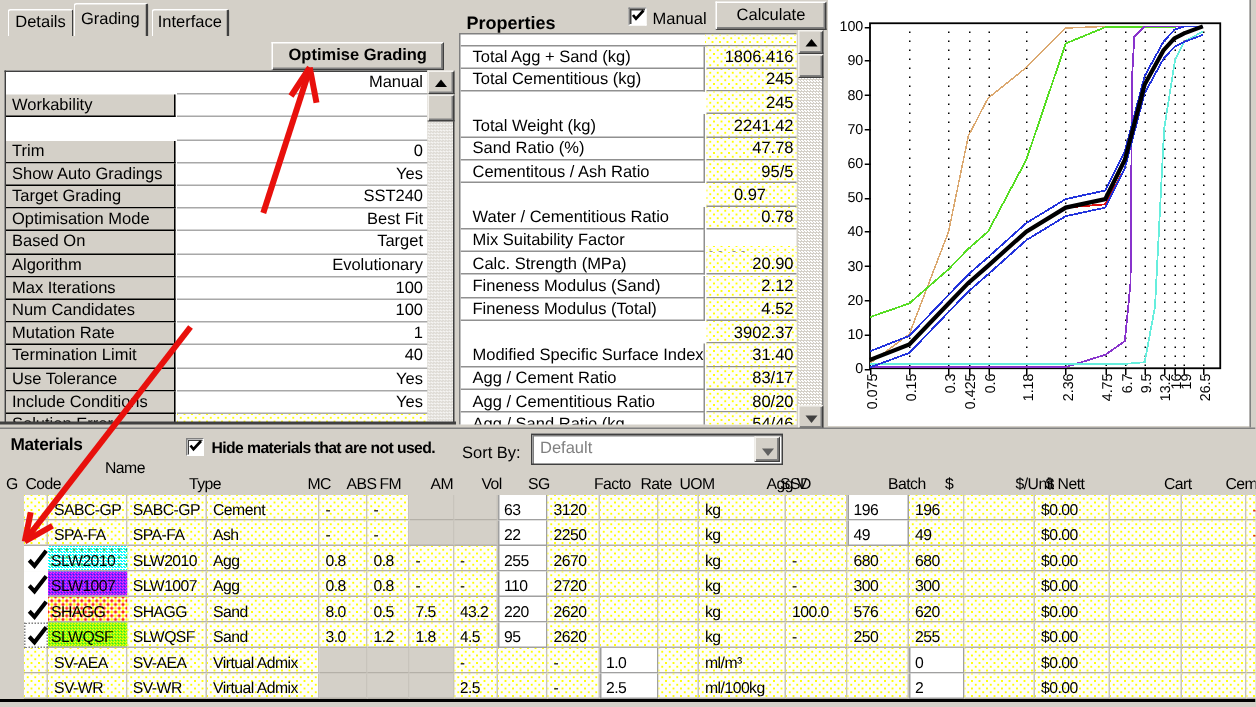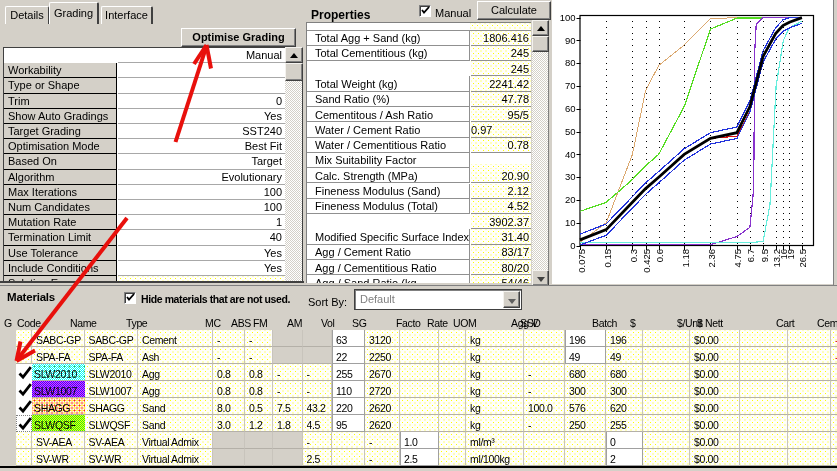--- a/index.html
+++ b/index.html
@@ -13,21 +13,20 @@
 .mt{font-size:10.5px;letter-spacing:-0.35px}
 </style></head><body>
 <div class="abs tab" style="left:5px;top:6px;width:44px;height:18px;line-height:17px;border-right-width:1px">Details</div>
 <div class="abs tab" style="left:49px;top:2px;width:50px;height:22px;line-height:21px;z-index:3">Grading</div>
 <div class="abs tab" style="left:101px;top:6px;width:52px;height:18px;line-height:17px">Interface</div>
 <div class="abs btn" style="left:181px;top:28px;width:115px;height:19px;line-height:16px">Optimise Grading</div>
 <div class="abs" style="left:3px;top:47px;width:282px;height:235px;background:#fff;border-left:1px solid #404040;border-top:1px solid #404040;overflow:hidden">
 <div class="abs" style="left:114px;top:0px;width:168px;height:15.2px;border-bottom:1px solid #a8a8a8;text-align:right;padding:1px 4px 0 0">Manual</div>
 <div class="abs" style="left:0;top:15.2px;width:113px;height:15.2px;background:#d4d0c8;border-bottom:1px solid #000;border-right:1px solid #000;padding:1px 0 0 4px">Workability</div>
 <div class="abs" style="left:114px;top:15.2px;width:168px;height:15.2px;border-bottom:1px solid #a8a8a8;text-align:right;padding:1px 4px 0 0"></div>
-<div class="abs" style="left:0;top:30.4px;width:113px;height:15.2px;background:#d4d0c8;border-bottom:1px solid #000;border-right:1px solid #000;padding:1px 0 0 4px">Type or Shape</div>
 <div class="abs" style="left:114px;top:30.4px;width:168px;height:15.2px;border-bottom:1px solid #a8a8a8;text-align:right;padding:1px 4px 0 0"></div>
 <div class="abs" style="left:0;top:45.599999999999994px;width:113px;height:15.2px;background:#d4d0c8;border-bottom:1px solid #000;border-right:1px solid #000;padding:1px 0 0 4px">Trim</div>
 <div class="abs" style="left:114px;top:45.599999999999994px;width:168px;height:15.2px;border-bottom:1px solid #a8a8a8;text-align:right;padding:1px 4px 0 0">0</div>
 <div class="abs" style="left:0;top:60.8px;width:113px;height:15.2px;background:#d4d0c8;border-bottom:1px solid #000;border-right:1px solid #000;padding:1px 0 0 4px">Show Auto Gradings</div>
 <div class="abs" style="left:114px;top:60.8px;width:168px;height:15.2px;border-bottom:1px solid #a8a8a8;text-align:right;padding:1px 4px 0 0">Yes</div>
 <div class="abs" style="left:0;top:76.0px;width:113px;height:15.2px;background:#d4d0c8;border-bottom:1px solid #000;border-right:1px solid #000;padding:1px 0 0 4px">Target Grading</div>
 <div class="abs" style="left:114px;top:76.0px;width:168px;height:15.2px;border-bottom:1px solid #a8a8a8;text-align:right;padding:1px 4px 0 0">SST240</div>
 <div class="abs" style="left:0;top:91.2px;width:113px;height:15.2px;background:#d4d0c8;border-bottom:1px solid #000;border-right:1px solid #000;padding:1px 0 0 4px">Optimisation Mode</div>
 <div class="abs" style="left:114px;top:91.2px;width:168px;height:15.2px;border-bottom:1px solid #a8a8a8;text-align:right;padding:1px 4px 0 0">Best Fit</div>
 <div class="abs" style="left:0;top:106.4px;width:113px;height:15.2px;background:#d4d0c8;border-bottom:1px solid #000;border-right:1px solid #000;padding:1px 0 0 4px">Based On</div>
@@ -70,22 +69,21 @@
 <div class="abs yd" style="left:164px;top:7.5px;width:61px;height:15.3px;border-bottom:1px solid #909090;text-align:right;padding:1.5px 3px 0 0">1806.416</div>
 <div class="abs" style="left:0;top:22.8px;width:163px;height:15.3px;border-bottom:1px solid #909090;border-right:1px solid #909090;padding:1.5px 0 0 8px;white-space:nowrap;overflow:hidden">Total Cementitious (kg)</div>
 <div class="abs yd" style="left:164px;top:22.8px;width:61px;height:15.3px;border-bottom:1px solid #909090;text-align:right;padding:1.5px 3px 0 0">245</div>
 <div class="abs yd" style="left:164px;top:38.1px;width:61px;height:15.3px;border-bottom:1px solid #909090;text-align:right;padding:1.5px 3px 0 0">245</div>
 <div class="abs" style="left:0;top:53.400000000000006px;width:163px;height:15.3px;border-bottom:1px solid #909090;border-right:1px solid #909090;padding:1.5px 0 0 8px;white-space:nowrap;overflow:hidden">Total Weight (kg)</div>
 <div class="abs yd" style="left:164px;top:53.400000000000006px;width:61px;height:15.3px;border-bottom:1px solid #909090;text-align:right;padding:1.5px 3px 0 0">2241.42</div>
 <div class="abs" style="left:0;top:68.7px;width:163px;height:15.3px;border-bottom:1px solid #909090;border-right:1px solid #909090;padding:1.5px 0 0 8px;white-space:nowrap;overflow:hidden">Sand Ratio (%)</div>
 <div class="abs yd" style="left:164px;top:68.7px;width:61px;height:15.3px;border-bottom:1px solid #909090;text-align:right;padding:1.5px 3px 0 0">47.78</div>
 <div class="abs" style="left:0;top:84.0px;width:163px;height:15.3px;border-bottom:1px solid #909090;border-right:1px solid #909090;padding:1.5px 0 0 8px;white-space:nowrap;overflow:hidden">Cementitous / Ash Ratio</div>
 <div class="abs yd" style="left:164px;top:84.0px;width:61px;height:15.3px;border-bottom:1px solid #909090;text-align:right;padding:1.5px 3px 0 0">95/5</div>
-<div class="abs" style="left:0;top:99.3px;width:163px;height:15.3px;border-bottom:1px solid #909090;border-right:1px solid #909090;padding:1.5px 0 0 8px;white-space:nowrap;overflow:hidden">Water / Cement Ratio</div>
-<div class="abs yd" style="left:164px;top:99.3px;width:61px;height:15.3px;border-bottom:1px solid #909090;text-align:left;padding:1.5px 3px 0 0">0.97</div>
+<div class="abs yd" style="left:164px;top:99.3px;width:61px;height:15.3px;border-bottom:1px solid #909090;text-align:center;padding:1.5px 3px 0 0">0.97</div>
 <div class="abs" style="left:0;top:114.6px;width:163px;height:15.3px;border-bottom:1px solid #909090;border-right:1px solid #909090;padding:1.5px 0 0 8px;white-space:nowrap;overflow:hidden">Water / Cementitious Ratio</div>
 <div class="abs yd" style="left:164px;top:114.6px;width:61px;height:15.3px;border-bottom:1px solid #909090;text-align:right;padding:1.5px 3px 0 0">0.78</div>
 <div class="abs" style="left:0;top:129.9px;width:163px;height:15.3px;border-bottom:1px solid #909090;border-right:1px solid #909090;padding:1.5px 0 0 8px;white-space:nowrap;overflow:hidden">Mix Suitability Factor</div>
 <div class="abs yd" style="left:164px;top:141px;width:61px;height:15.3px;border-bottom:1px solid #909090;text-align:left;padding:1.5px 3px 0 0">30.90</div>
 <div class="abs" style="left:0;top:145.20000000000002px;width:163px;height:15.3px;border-bottom:1px solid #909090;border-right:1px solid #909090;padding:1.5px 0 0 8px;white-space:nowrap;overflow:hidden">Calc. Strength (MPa)</div>
 <div class="abs yd" style="left:164px;top:145.20000000000002px;width:61px;height:15.3px;border-bottom:1px solid #909090;text-align:right;padding:1.5px 3px 0 0">20.90</div>
 <div class="abs" style="left:0;top:160.50000000000003px;width:163px;height:15.3px;border-bottom:1px solid #909090;border-right:1px solid #909090;padding:1.5px 0 0 8px;white-space:nowrap;overflow:hidden">Fineness Modulus (Sand)</div>
 <div class="abs yd" style="left:164px;top:160.50000000000003px;width:61px;height:15.3px;border-bottom:1px solid #909090;text-align:right;padding:1.5px 3px 0 0">2.12</div>
 <div class="abs" style="left:0;top:175.80000000000004px;width:163px;height:15.3px;border-bottom:1px solid #909090;border-right:1px solid #909090;padding:1.5px 0 0 8px;white-space:nowrap;overflow:hidden">Fineness Modulus (Total)</div>
 <div class="abs yd" style="left:164px;top:175.80000000000004px;width:61px;height:15.3px;border-bottom:1px solid #909090;text-align:right;padding:1.5px 3px 0 0">4.52</div>
@@ -194,21 +192,21 @@
 <div class="abs" style="left:141px;top:293px;font-weight:bold;font-size:10.5px;letter-spacing:-0.4px">Hide materials that are not used.</div>
 <div class="abs" style="left:308px;top:296px">Sort By:</div>
 <div class="abs" style="left:354px;top:289px;width:168px;height:21px;background:#fff;border:1px solid #404040;box-shadow:inset 1px 1px 0 #808080">
     <div class="abs" style="left:5px;top:3px;color:#808080">Default</div>
     <div class="abs sbtn" style="right:1px;top:1px;width:17px;height:17px">
       <div class="abs" style="left:4px;top:7px;border-left:4px solid transparent;border-right:4px solid transparent;border-top:5px solid #606060"></div>
     </div>
   </div>
 <div class="abs mt" style="left:4px;top:317px">G</div>
 <div class="abs mt" style="left:17px;top:317px">Code</div>
-<div class="abs mt" style="left:70px;top:317px">Name</div>
+<div class="abs mt" style="left:70px;top:306px">Name</div>
 <div class="abs mt" style="left:126px;top:317px">Type</div>
 <div class="abs mt" style="left:205px;top:317px">MC</div>
 <div class="abs mt" style="left:231px;top:317px">ABS</div>
 <div class="abs mt" style="left:253px;top:317px">FM</div>
 <div class="abs mt" style="left:287px;top:317px">AM</div>
 <div class="abs mt" style="left:321px;top:317px">Vol</div>
 <div class="abs mt" style="left:352px;top:317px">SG</div>
 <div class="abs mt" style="left:396px;top:317px">Facto</div>
 <div class="abs mt" style="left:427px;top:317px">Rate</div>
 <div class="abs mt" style="left:453px;top:317px">UOM</div>

